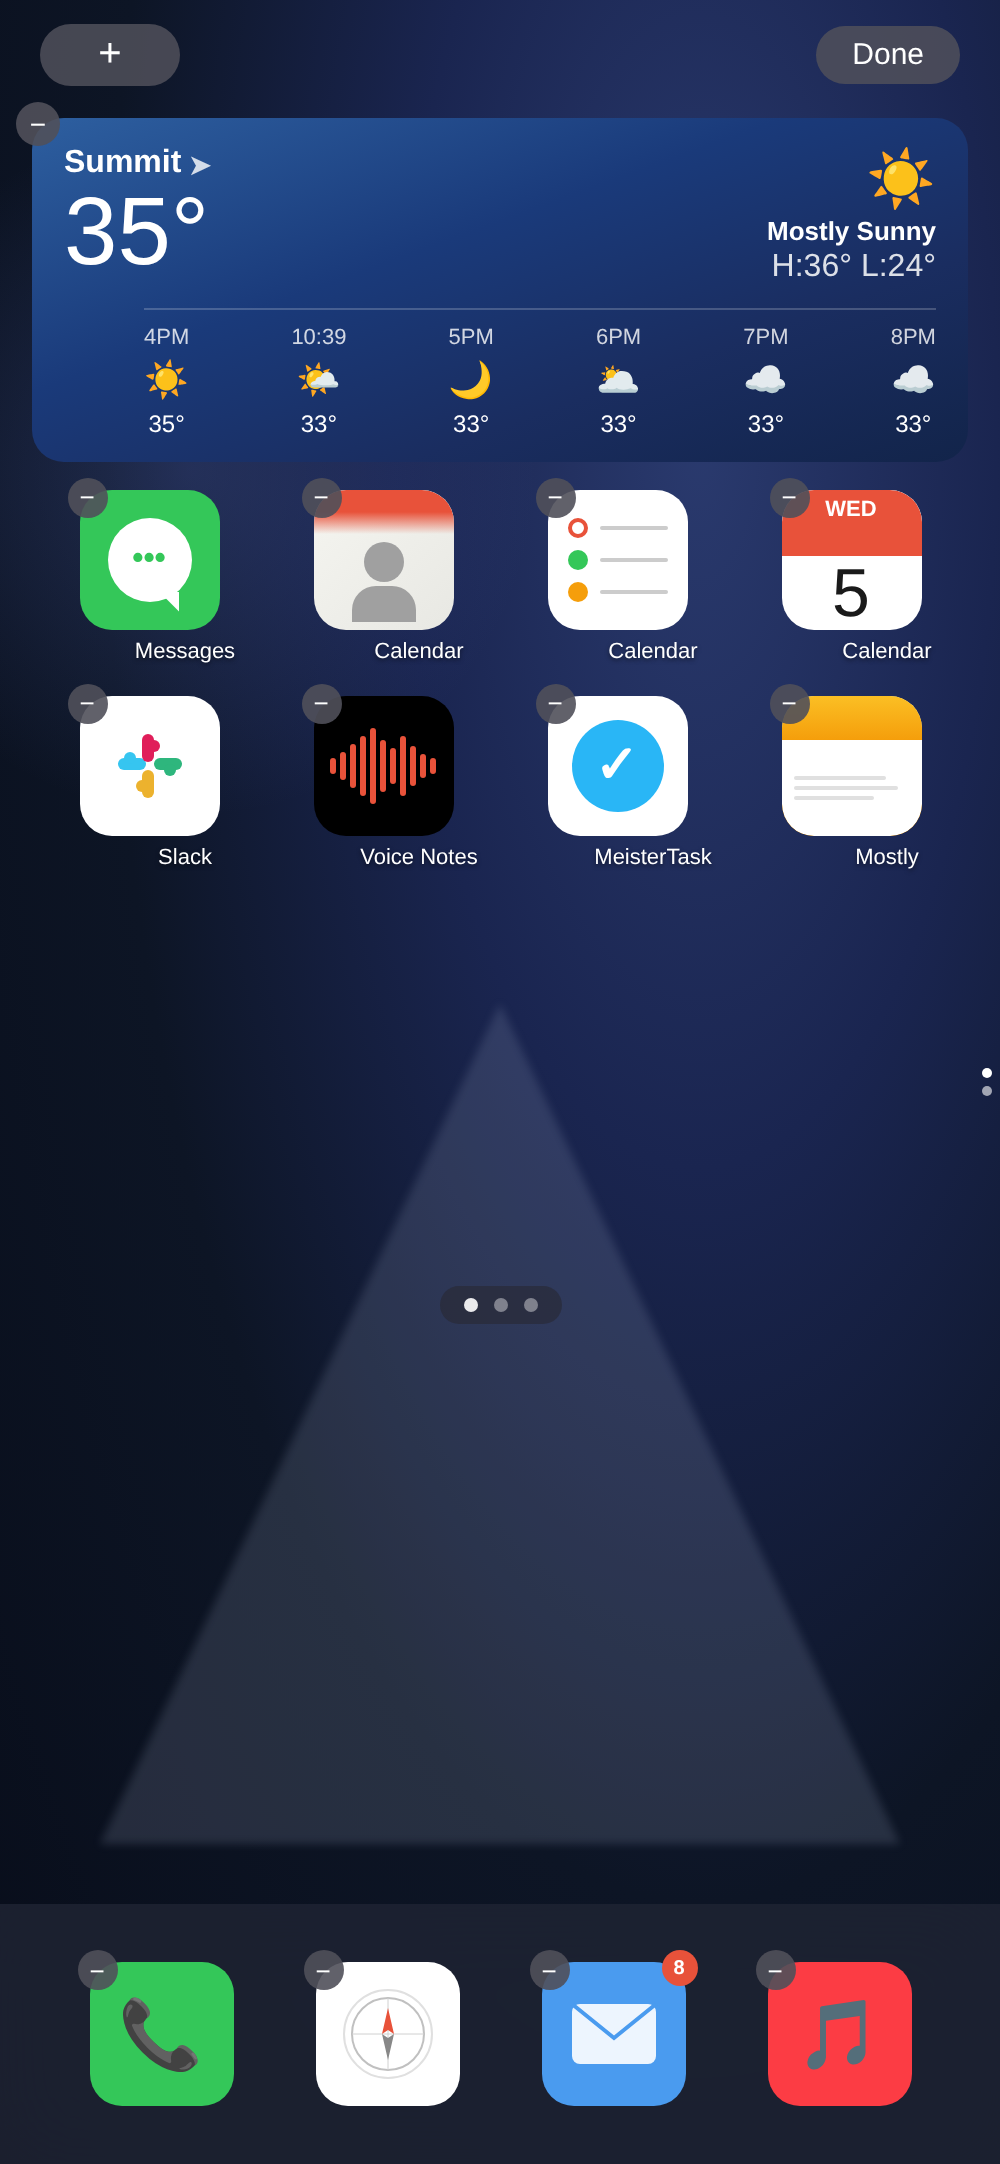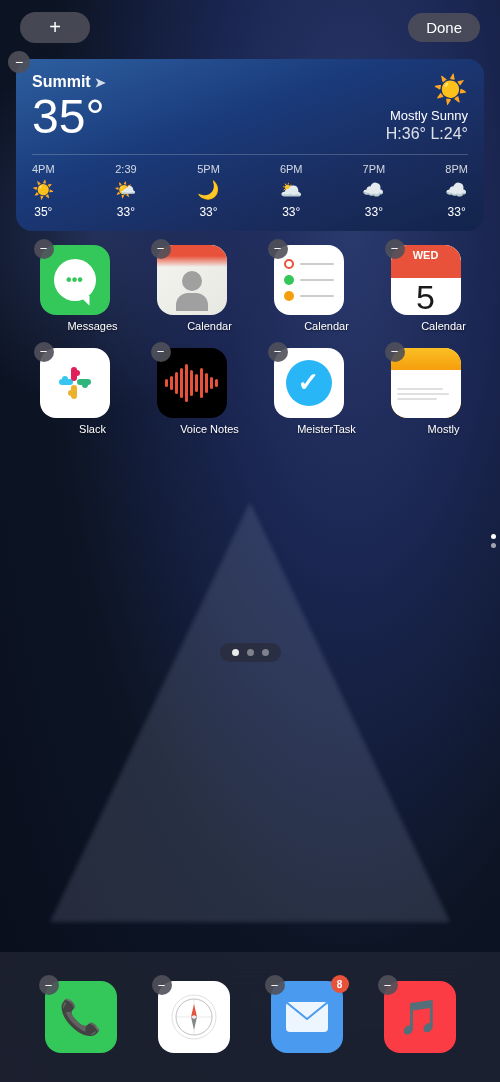--- a/index.html
+++ b/index.html
@@ -146,35 +146,36 @@
       gap: 2px;
     }
 
     .weather-icon-sun {
       font-size: 28px;
     }
 
     .weather-desc {
       color: white;
       font-size: 13px;
-      font-weight: 400;
+      font-weight: 700;
     }
 
     .weather-hilo {
       color: rgba(255,255,255,0.85);
       font-size: 16px;
       text-align: center;
     }
 
     .weather-hourly {
       display: flex;
       justify-content: space-between;
       margin-top: 10px;
       padding-top: 8px;
       border-top: 1px solid rgba(255,255,255,0.2);
+      margin-left: 40px;
     }
 
     .weather-hour {
       display: flex;
       flex-direction: column;
       align-items: center;
       gap: 4px;
     }
 
     .hour-label {
@@ -616,21 +617,21 @@
       </div>
     </div>
     <div class="weather-hourly">
 
     <div class="weather-hour">
       <span class="hour-label">4PM</span>
       <span class="hour-icon">☀️</span>
       <span class="hour-temp">35°</span>
     </div>
         <div class="weather-hour">
-      <span class="hour-label">2:39</span>
+      <span class="hour-label">10:39</span>
       <span class="hour-icon">🌤️</span>
       <span class="hour-temp">33°</span>
     </div>
         <div class="weather-hour">
       <span class="hour-label">5PM</span>
       <span class="hour-icon">🌙</span>
       <span class="hour-temp">33°</span>
     </div>
         <div class="weather-hour">
       <span class="hour-label">6PM</span>

